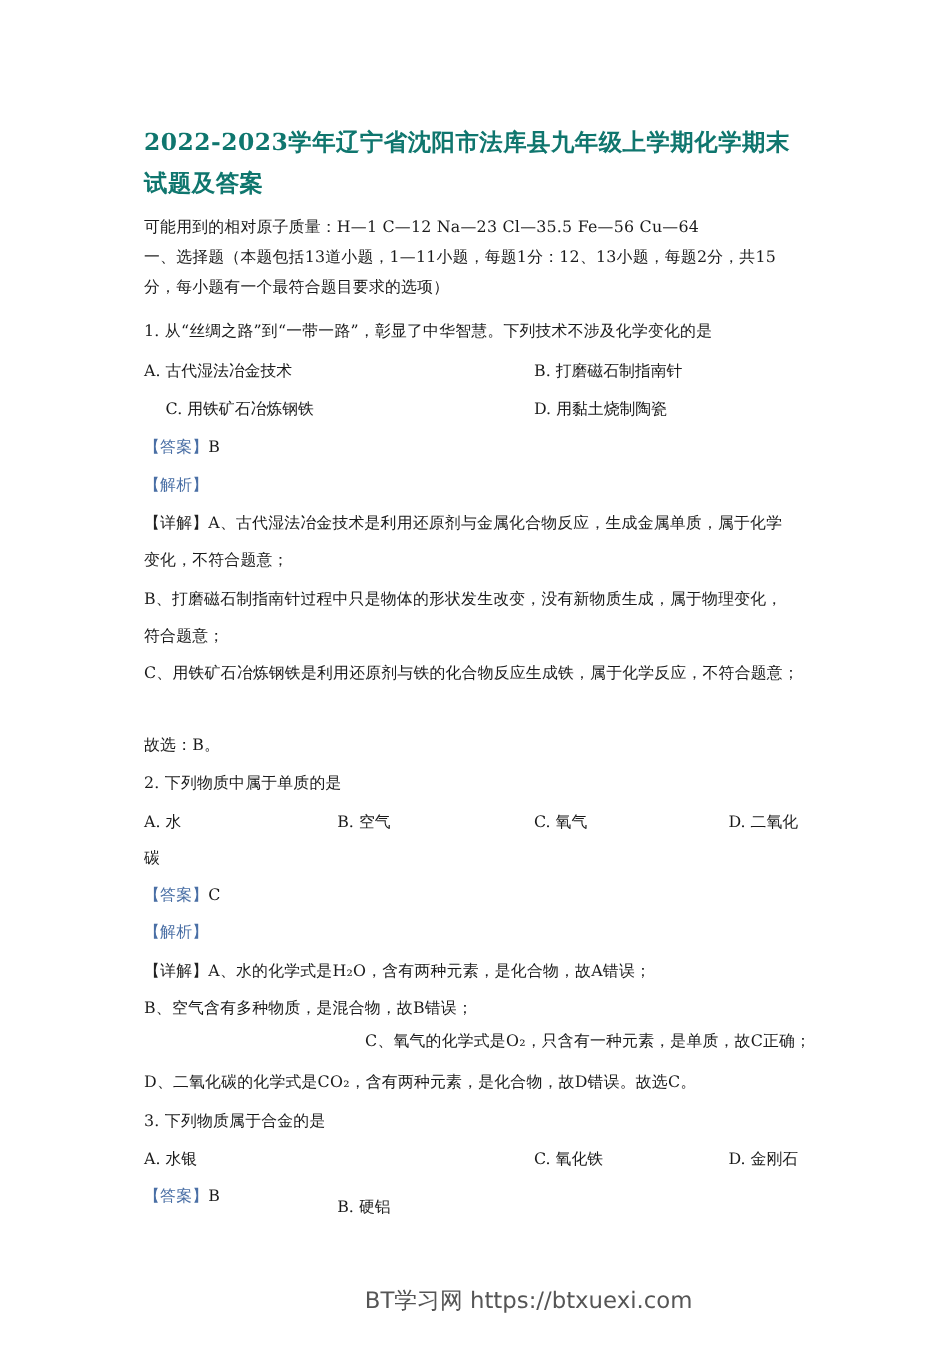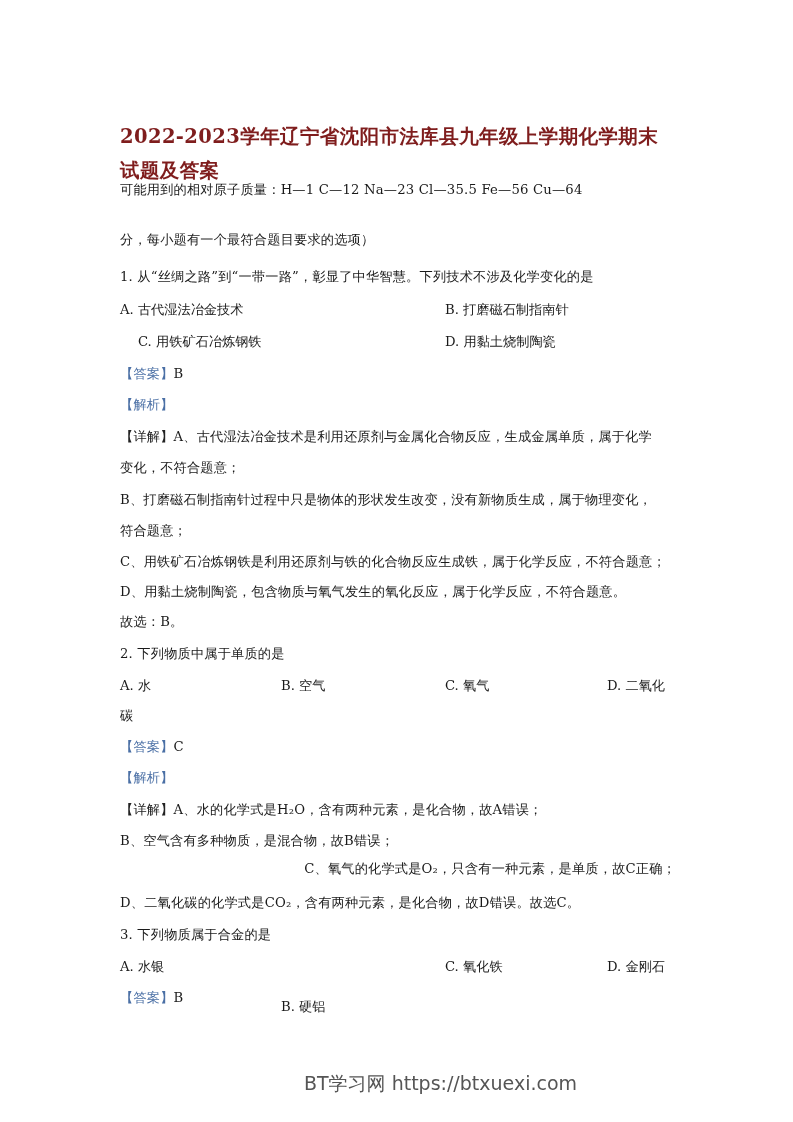--- a/index.html
+++ b/index.html
@@ -1,55 +1,55 @@
 <!DOCTYPE html>
 <html><head>
 <meta charset="utf-8">
 <style>
   html, body { margin: 0; padding: 0; background: #ffffff; }
   body { width: 793px; height: 1122px; position: relative; overflow: hidden;
          font-family: "DejaVu Serif", "Liberation Serif", serif; color: #1a1a1a; }
   .page { position: absolute; left: 0; top: 0; width: 793px; height: 1122px; }
   .line { position: absolute; left: 120px; width: 556px; font-size: 13.2px; line-height: 18px; white-space: nowrap; letter-spacing: 0.2px; }
-  .title { position: absolute; left: 120px; font-size: 19.5px; font-weight: bold; line-height: 26px; white-space: nowrap; color: #7f1d1d; letter-spacing: 0.4px; font-family: "DejaVu Serif", serif; margin-top: 18px; }
+  .title { position: absolute; left: 120px; font-size: 19.5px; font-weight: bold; line-height: 26px; white-space: nowrap; color: #0f766e; letter-spacing: 0.4px; font-family: "DejaVu Serif", serif; }
   .opt { position: absolute; font-size: 13.2px; line-height: 18px; white-space: nowrap; }
   .blue { color: #4a6fa5; }
   .bracket-dark { color: #222; }
   .footer { position: absolute; left: 0; width: 793px; top: 1071px; text-align: center;
             font-family: "DejaVu Sans", "Liberation Sans", sans-serif; font-size: 19px; color: #555; margin-left: 44px; }
 </style>
 </head>
 <body>
 
 <div class="page">
 
   <div class="title" style="top:106px;">2022-2023学年辽宁省沈阳市法库县九年级上学期化学期末</div>
   <div class="title" style="top:140px;">试题及答案</div>
 
   <div class="line" style="top:181px;">可能用到的相对原子质量：H—1  C—12 Na—23  Cl—35.5  Fe—56  Cu—64</div>
+  <div class="line" style="top:206px;">一、选择题（本题包括13道小题，1—11小题，每题1分：12、13小题，每题2分，共15</div>
   <div class="line" style="top:231px;">分，每小题有一个最符合题目要求的选项）</div>
 
   <div class="line" style="top:268px;">1. 从“丝绸之路”到“一带一路”，彰显了中华智慧。下列技术不涉及化学变化的是</div>
   <div class="opt" style="left:120px; top:301px;">A. 古代湿法冶金技术</div>
   <div class="opt" style="left:445px; top:301px;">B. 打磨磁石制指南针</div>
   <div class="opt" style="left:120px; top:333px;margin-left:18px;">C. 用铁矿石冶炼钢铁</div>
   <div class="opt" style="left:445px; top:333px;">D. 用黏土烧制陶瓷</div>
 
   <div class="line" style="top:365px;">
     <span class="blue">【答案】</span><span>B</span>
   </div>
   <div class="line blue" style="top:396px;">【解析】</div>
   <div class="line" style="top:428px;">
     <span class="bracket-dark">【详解】</span><span>A、古代湿法冶金技术是利用还原剂与金属化合物反应，生成金属单质，属于化学</span>
   </div>
   <div class="line" style="top:459px;">变化，不符合题意；</div>
   <div class="line" style="top:491px;">B、打磨磁石制指南针过程中只是物体的形状发生改变，没有新物质生成，属于物理变化，</div>
   <div class="line" style="top:522px;">符合题意；</div>
   <div class="line" style="top:553px;">C、用铁矿石冶炼钢铁是利用还原剂与铁的化合物反应生成铁，属于化学反应，不符合题意；</div>
-  <div class="line" style="top:583px;">D、用黏土烧制陶瓷，包含物质与氧气发生的氧化反应，属于化学反应，不符合题意。</div>
   <div class="line" style="top:613px;">故选：B。</div>
 
   <div class="line" style="top:645px;">2. 下列物质中属于单质的是</div>
   <div class="opt" style="left:120px; top:677px;">A. 水</div>
   <div class="opt" style="left:281px; top:677px;">B. 空气</div>
   <div class="opt" style="left:445px; top:677px;">C. 氧气</div>
   <div class="opt" style="left:607px; top:677px;">D. 二氧化</div>
   <div class="opt" style="left:120px; top:707px;">碳</div>
 
   <div class="line" style="top:738px;">

